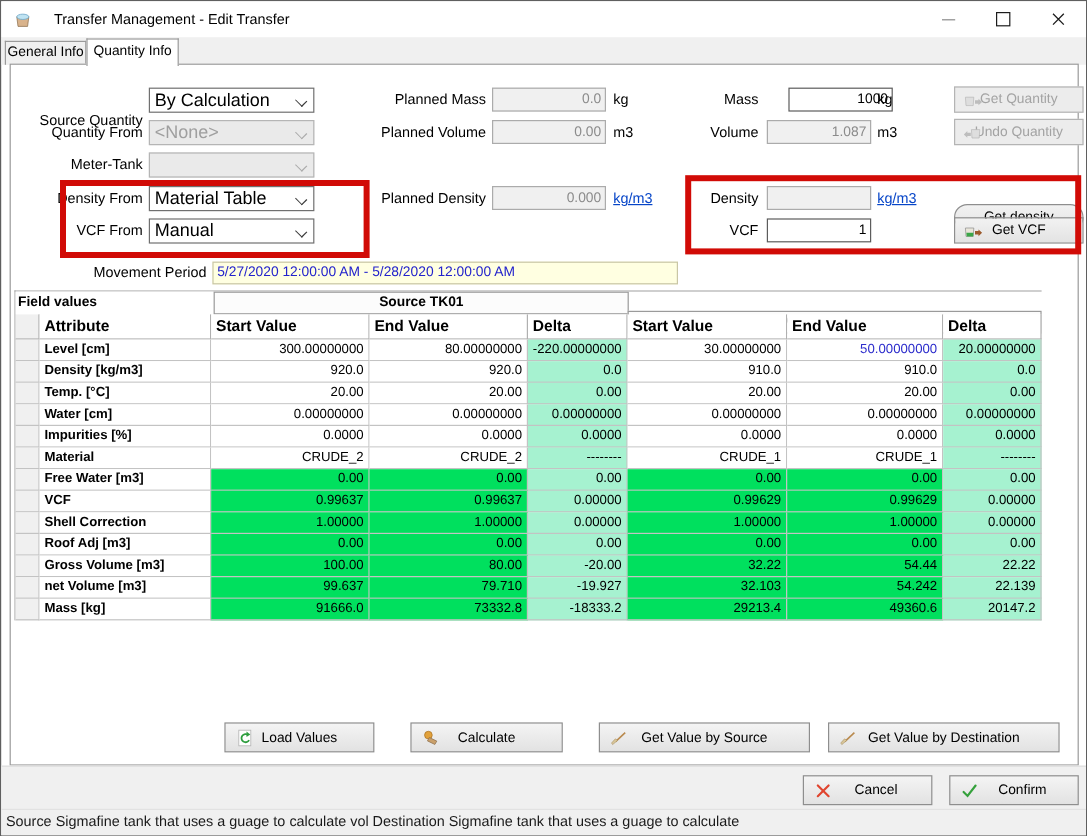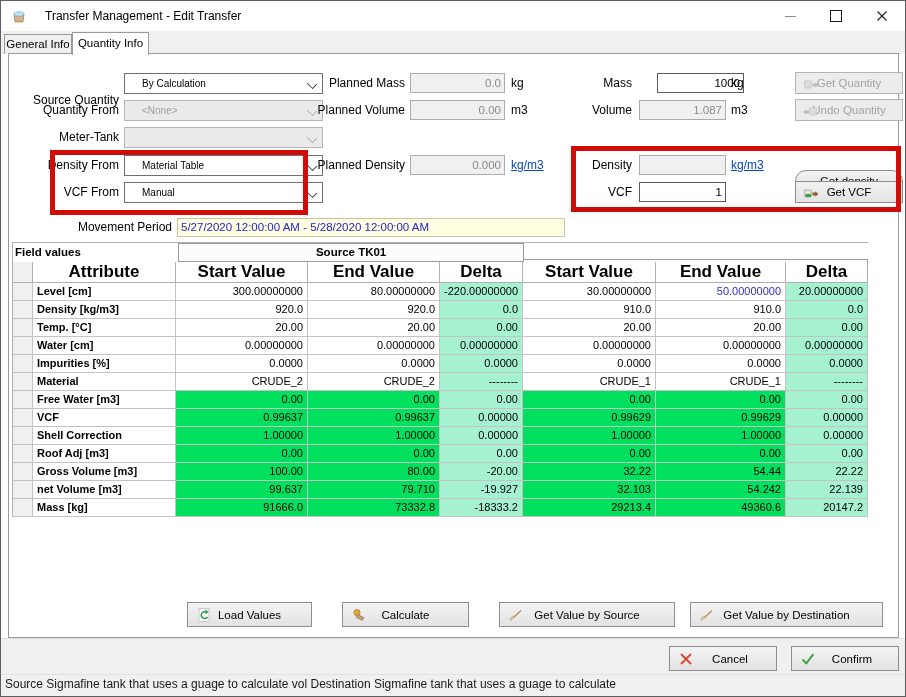--- a/index.html
+++ b/index.html
@@ -13,42 +13,42 @@
   .minbar{width:11px;height:1px;background:#8b8b8b;}
   .maxbox{width:10px;height:10px;border:1px solid #1c1c1c;}
   
   .tabstrip{position:absolute;left:0;top:30px;width:100%;height:23px;background:#f0f0f0;}
   .tab{position:absolute;box-sizing:border-box;font-size:11.5px;text-align:center;}
   .tab-inactive{left:3px;top:3px;width:68px;height:20px;line-height:19px;background:#f0f0f0;border:1px solid #9a9a9a;border-bottom:none;}
   .tab-active{left:71px;top:1px;width:77px;height:23px;line-height:21px;background:#fff;border:1px solid #9a9a9a;border-bottom:none;z-index:5;}
   
   .page{position:absolute;left:7px;top:52px;width:891px;height:585px;background:#fff;border:1px solid #9a9a9a;box-sizing:border-box;}
   .lbl{position:absolute;font-size:12px;color:#000;text-align:right;line-height:21px;white-space:nowrap;}
-  .combo{position:absolute;width:199px;height:21px;box-sizing:border-box;border:1px solid #707070;background:#fff;font-size:10px;line-height:19px;padding:0 20px 0 17px;}
+  .combo{position:absolute;width:138px;height:21px;box-sizing:border-box;border:1px solid #707070;background:#fff;font-size:15px;line-height:19px;padding:0 20px 0 4px;}
   .combo .chev{position:absolute;right:6px;top:6px;width:7px;height:7px;border-right:1.4px solid #3a3a3a;border-bottom:1.4px solid #3a3a3a;transform:rotate(45deg) scale(1,.8);}
   .combo.disabled{background:#eaeaea;border-color:#b5b5b5;color:#9f9f9f;}
   .combo.disabled .chev{border-color:#ababab;}
   .tb{position:absolute;box-sizing:border-box;height:20px;border:1px solid #ababab;background:#f0f0f0;color:#8b8b8b;font-size:11.5px;text-align:right;padding:0 3px;font-family:"Liberation Sans",sans-serif;}
   .tb.enabled{background:#fff;color:#000;border-color:#5c5c5c;}
   .unit{position:absolute;font-size:12px;line-height:21px;}
   .link{color:#0645c8;text-decoration:underline;cursor:pointer;}
   .fbtn{position:absolute;height:22px;box-sizing:border-box;background:linear-gradient(#f2f2f2,#e3e3e3);border:1px solid #8e8e8e;font-size:11.5px;display:flex;align-items:center;justify-content:center;padding:0 6px;}
   .fbtn .ic{position:absolute;left:7px;top:3px;width:16px;height:16px;}
   .fbtn.disabled{color:#a3a3a3;border-color:#b4b4b4;background:#ececec;}
   .redbox{position:absolute;border:5px solid #d10b06;box-sizing:border-box;z-index:4;pointer-events:none;}
   .period{position:absolute;left:168px;top:164px;width:388px;height:19px;box-sizing:border-box;background:#ffffe1;border:1px solid #c9c6a5;color:#2323cc;font-size:11.5px;line-height:17px;padding:0 3px;white-space:nowrap;}
   
   .grid{position:absolute;left:3px;top:188px;width:856px;border-left:1px solid #b0b0b0;border-top:1px solid #b0b0b0;box-sizing:border-box;}
   .grow{display:flex;}
   .cell{box-sizing:border-box;border-right:1px solid #c3c3c3;border-bottom:1px solid #c3c3c3;font-size:11px;line-height:16.5px;padding:0 4px;overflow:hidden;white-space:nowrap;height:18px;background:#fff;}
   .caprow{height:19px;}
   .capblank{width:163px;border:none;background:#fff;font-weight:bold;font-size:11.5px;line-height:18px;padding-left:2px;}
   .gcell{box-sizing:border-box;height:19px;background:#fcfcfc;border:1px solid #9a9a9a;font-weight:bold;font-size:11.5px;line-height:17px;text-align:center;}
   .g1{width:347px;}.g2{width:345px;margin-left:-1px;margin-top:16px;}
-  .hcell{height:21px;line-height:20px;font-weight:bold;font-size:17px;border-color:#b0b0b0;text-align:center;}
+  .hcell{height:21px;line-height:20px;font-weight:bold;font-size:13px;border-color:#b0b0b0;}
   .strip{width:20px;background:#f0f0f0;}
   .attr{width:143px;font-weight:bold;}
   .w0{width:132px;}.w1{width:132px;}.w2{width:83px;}.w3{width:133px;}.w4{width:130px;}.w5{width:82px;}
   .v{text-align:right;}
   .mint{background:#a6f2d0;}
   .green{background:#00e05e;}
   .bluev{color:#2d2dcc;}
   
   .strip-bottom{position:absolute;left:0;top:637px;width:100%;height:36px;background:#f0f0f0;border-top:1px solid #dedede;}
   .statusbar{position:absolute;left:0;top:673px;width:100%;height:24px;background:#f0f0f0;border-top:1px solid #e2e2e2;box-sizing:border-box;}

